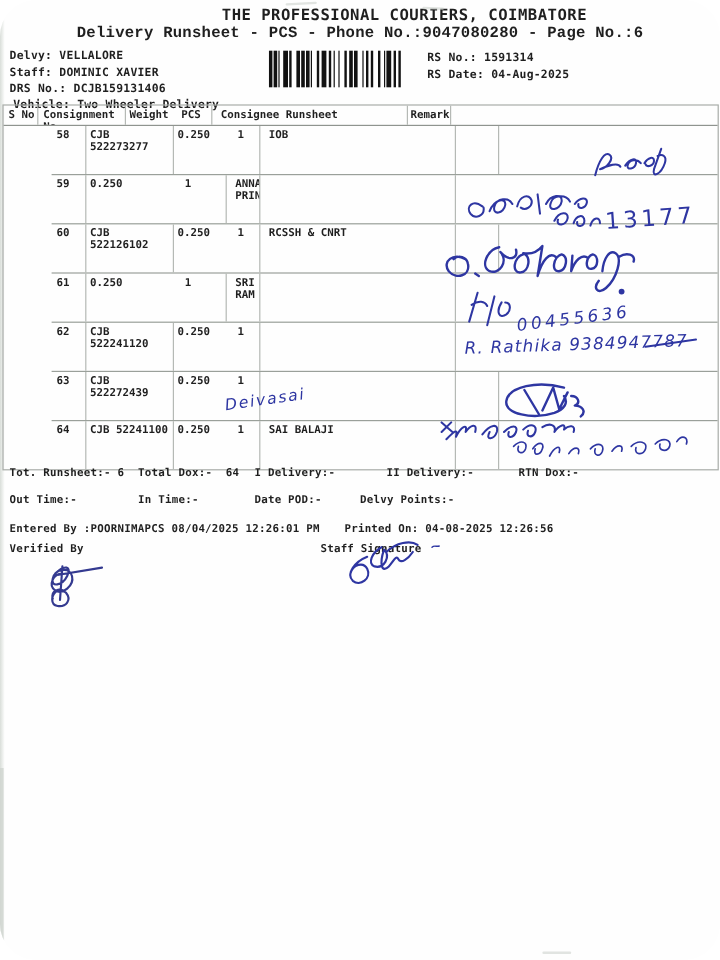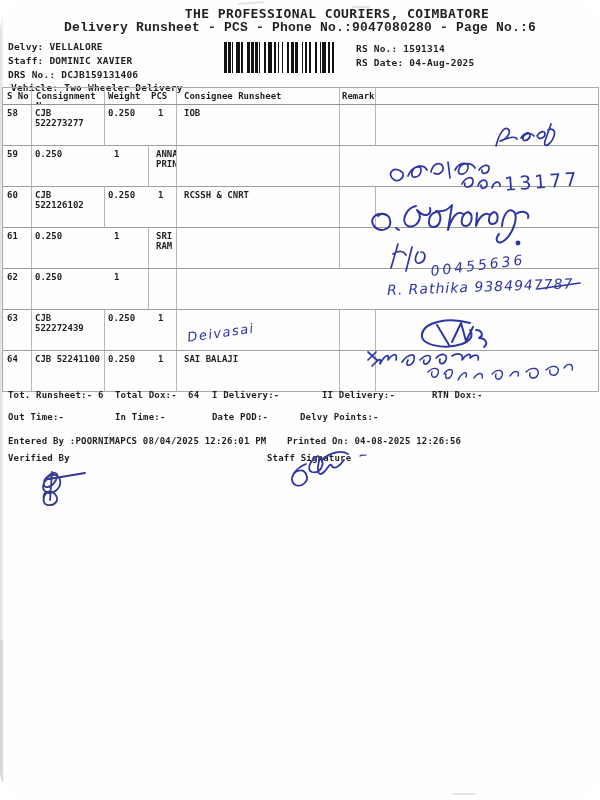--- a/index.html
+++ b/index.html
@@ -13,21 +13,21 @@
   .title1{left:72px;top:6px;width:530px;text-align:center;font-size:13px;letter-spacing:.4px;}
   .title2{left:0;top:20px;width:600px;text-align:center;font-size:13px;letter-spacing:.2px;font-family:Liberation Mono, monospace;}
   .inf{font-size:9.5px;letter-spacing:.2px;}
   .barcode{position:absolute;left:224px;top:42px;width:123px;height:31px;overflow:hidden;
         display:flex;align-items:stretch;}
   .barcode span{display:block;height:100%;}
   
   .tbl{position:absolute;left:2px;top:87px;width:595px;border:1px solid #a8aca8;font-size:9px;}
   .tr{display:grid;grid-template-columns:29px 73px 44px 28px 163px 36px auto;}
   .tr.hd{height:16px;border-bottom:1px solid #8f948f;}
-  .tr.dr{height:40px;border-bottom:1px solid #9aa09a;}
+  .tr.dr{height:40px;border-bottom:1px solid #9aa09a;margin-left:40px;}
   .tr.dr:last-child{border-bottom:none;}
   .td{padding-top:3px;overflow:hidden;border-right:1px solid #b5b9b5;}
   .td.no-r{border-right:none;}
   .p4{padding-left:4px;}.p3{padding-left:3px;}.p2{padding-left:2px;}
   .p7{padding-left:7px;}.p9{padding-left:9px;}.p24{padding-left:24px;}
   .ft{font-size:9px;letter-spacing:.2px;}
   .ink-overlay{position:absolute;left:0;top:0;pointer-events:none;}
   .noise{position:absolute;background:#c9cec9;opacity:.55;border-radius:2px;}
 </style>
 </head>
@@ -139,20 +139,21 @@
     <div class="tr dr">
       <div class="td p4">61</div>
       <div class="td p3 no-r">0.250</div>
       <div class="td p9">1</div>
       <div class="td p7">SRI  RAM</div>
       <div class="td"></div>
       <div class="td no-r"></div>
     </div>
     <div class="tr dr">
       <div class="td p4">62</div>
+      <div class="td p3">CJB 522241120</div>
       <div class="td p3 no-r">0.250</div>
       <div class="td p9">1</div>
       <div class="td"></div>
       <div class="td no-r"></div>
     </div>
     <div class="tr dr">
       <div class="td p4">63</div>
       <div class="td p3">CJB 522272439</div>
       <div class="td p3 no-r">0.250</div>
       <div class="td p9">1</div>

